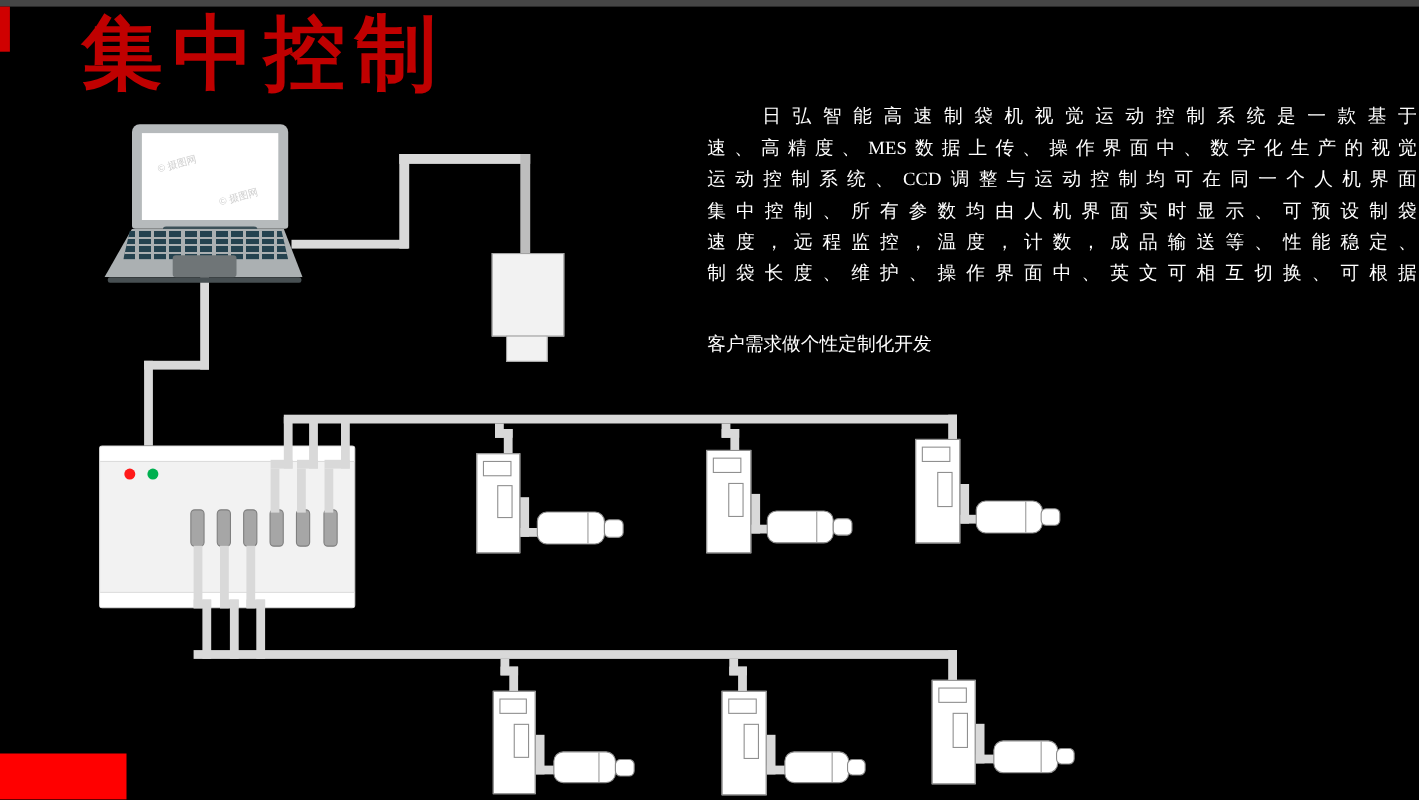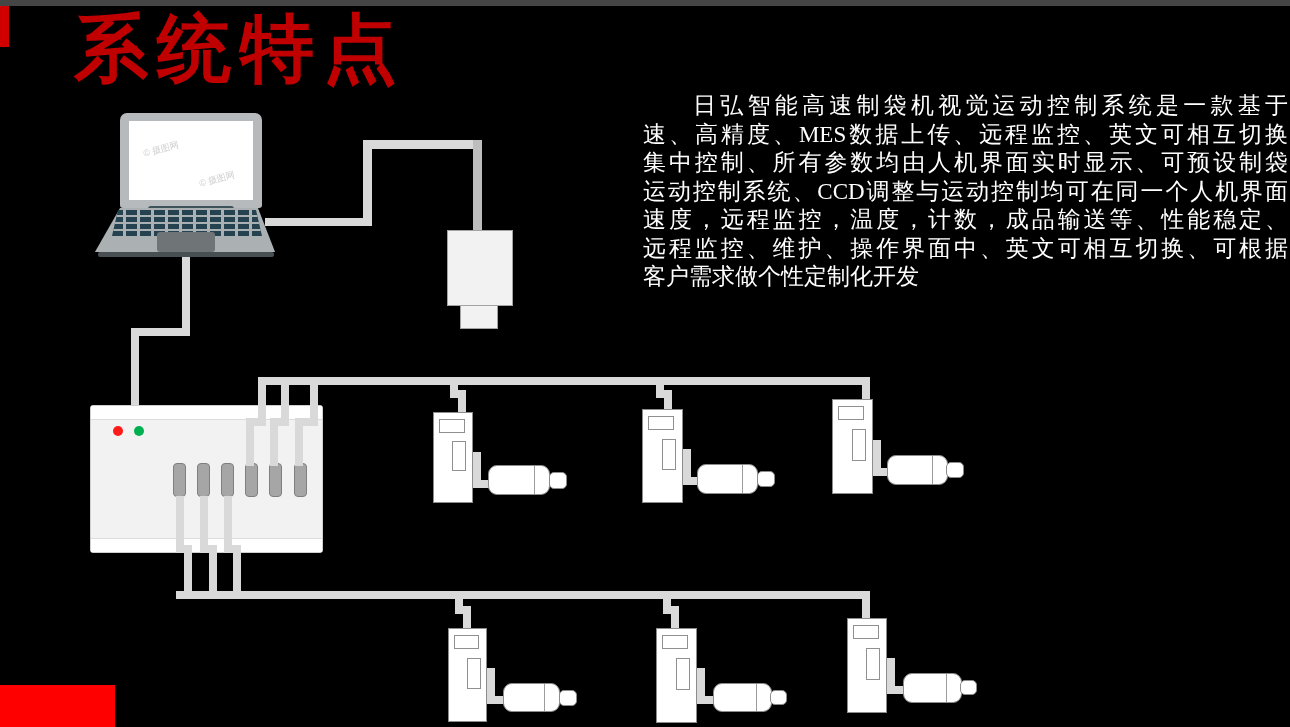--- a/index.html
+++ b/index.html
@@ -6,25 +6,25 @@
   .slide{position:relative;width:1290px;height:727px;background:#000;overflow:hidden;
          font-family:"Liberation Sans","DejaVu Sans",sans-serif;}
   .abs{position:absolute;}
   
   .top-bar{left:0;top:0;width:1290px;height:6px;background:#454545;z-index:1;}
   .corner-accent{left:0;top:6px;width:9px;height:41px;background:#D00000;z-index:2;}
   .page-title{left:74px;top:8px;font-size:74px;font-weight:700;letter-spacing:9px;
               line-height:1.1;z-index:2;}
   
   .desc{left:643px;top:92px;width:645px;z-index:2;
-        font-family:"Liberation Serif","DejaVu Serif",serif;font-size:23px;}
+        font-family:"Liberation Serif","DejaVu Serif",serif;font-size:17px;}
   .desc .line{height:28.5px;line-height:28.5px;text-align:justify;text-align-last:justify;
               white-space:nowrap;}
   .desc .line.first{text-indent:50px;}
-  .desc .line.last{text-align-last:left;}
+  .desc .line.last{text-align-last:left;margin-top:36px;}
   
   .cable{position:absolute;z-index:2;}
   
   .laptop{left:90px;top:110px;width:190px;height:150px;z-index:3;}
   .lt-lid{left:30px;top:3px;width:142px;height:95px;background:#B6BABC;border-radius:7px 7px 3px 3px;}
   .lt-screen{left:39px;top:11px;width:124px;height:79px;background:#FFFFFF;overflow:hidden;}
   .lt-wm{position:absolute;color:#CFCFCF;font-size:9px;transform:rotate(-15deg);white-space:nowrap;}
   .lt-hinge{left:58px;top:96px;width:86px;height:7px;background:#3D5159;border-radius:3px;}
   .lt-deck{left:0;top:98px;width:190px;height:44px;background:#ABB0B2;
            clip-path:polygon(15.8% 0,88.4% 0,97.4% 100%,2.6% 100%);}
@@ -58,29 +58,29 @@
          z-index:3;box-sizing:border-box;}
   
   .bottom-accent{left:0;top:685px;width:115px;height:42px;z-index:4;}
 </style>
 </head>
 <body>
 
 <div class="slide" style="background: rgb(0, 0, 0);">
   <div class="abs top-bar" style="background: rgb(69, 69, 69);"></div>
   <div class="abs corner-accent" style="background: rgb(208, 0, 0);"></div>
-  <div class="abs page-title" style="color: rgb(192, 0, 0);">系统特点</div>
+  <div class="abs page-title" style="color: rgb(192, 0, 0);">集中控制</div>
 
   <div class="abs desc" id="desc" style="color: rgb(255, 255, 255);">
       <div class="line first">日弘智能高速制袋机视觉运动控制系统是一款基于</div>
-      <div class="line">速、高精度、MES数据上传、远程监控、英文可相互切换</div>
+      <div class="line">速、高精度、MES数据上传、操作界面中、数字化生产的视觉</div>
+      <div class="line">运动控制系统、CCD调整与运动控制均可在同一个人机界面</div>
       <div class="line">集中控制、所有参数均由人机界面实时显示、可预设制袋</div>
-      <div class="line">运动控制系统、CCD调整与运动控制均可在同一个人机界面</div>
       <div class="line">速度，远程监控，温度，计数，成品输送等、性能稳定、</div>
-      <div class="line">远程监控、维护、操作界面中、英文可相互切换、可根据</div>
+      <div class="line">制袋长度、维护、操作界面中、英文可相互切换、可根据</div>
       <div class="line last">客户需求做个性定制化开发</div>
     </div>
 
   <div class="abs laptop">
     <div class="abs lt-lid"></div>
     <div class="abs lt-screen">
       <span class="lt-wm" style="left:14px;top:22px;">© 摄图网</span>
       <span class="lt-wm" style="left:70px;top:52px;">© 摄图网</span>
     </div>
     <div class="abs lt-hinge"></div>

